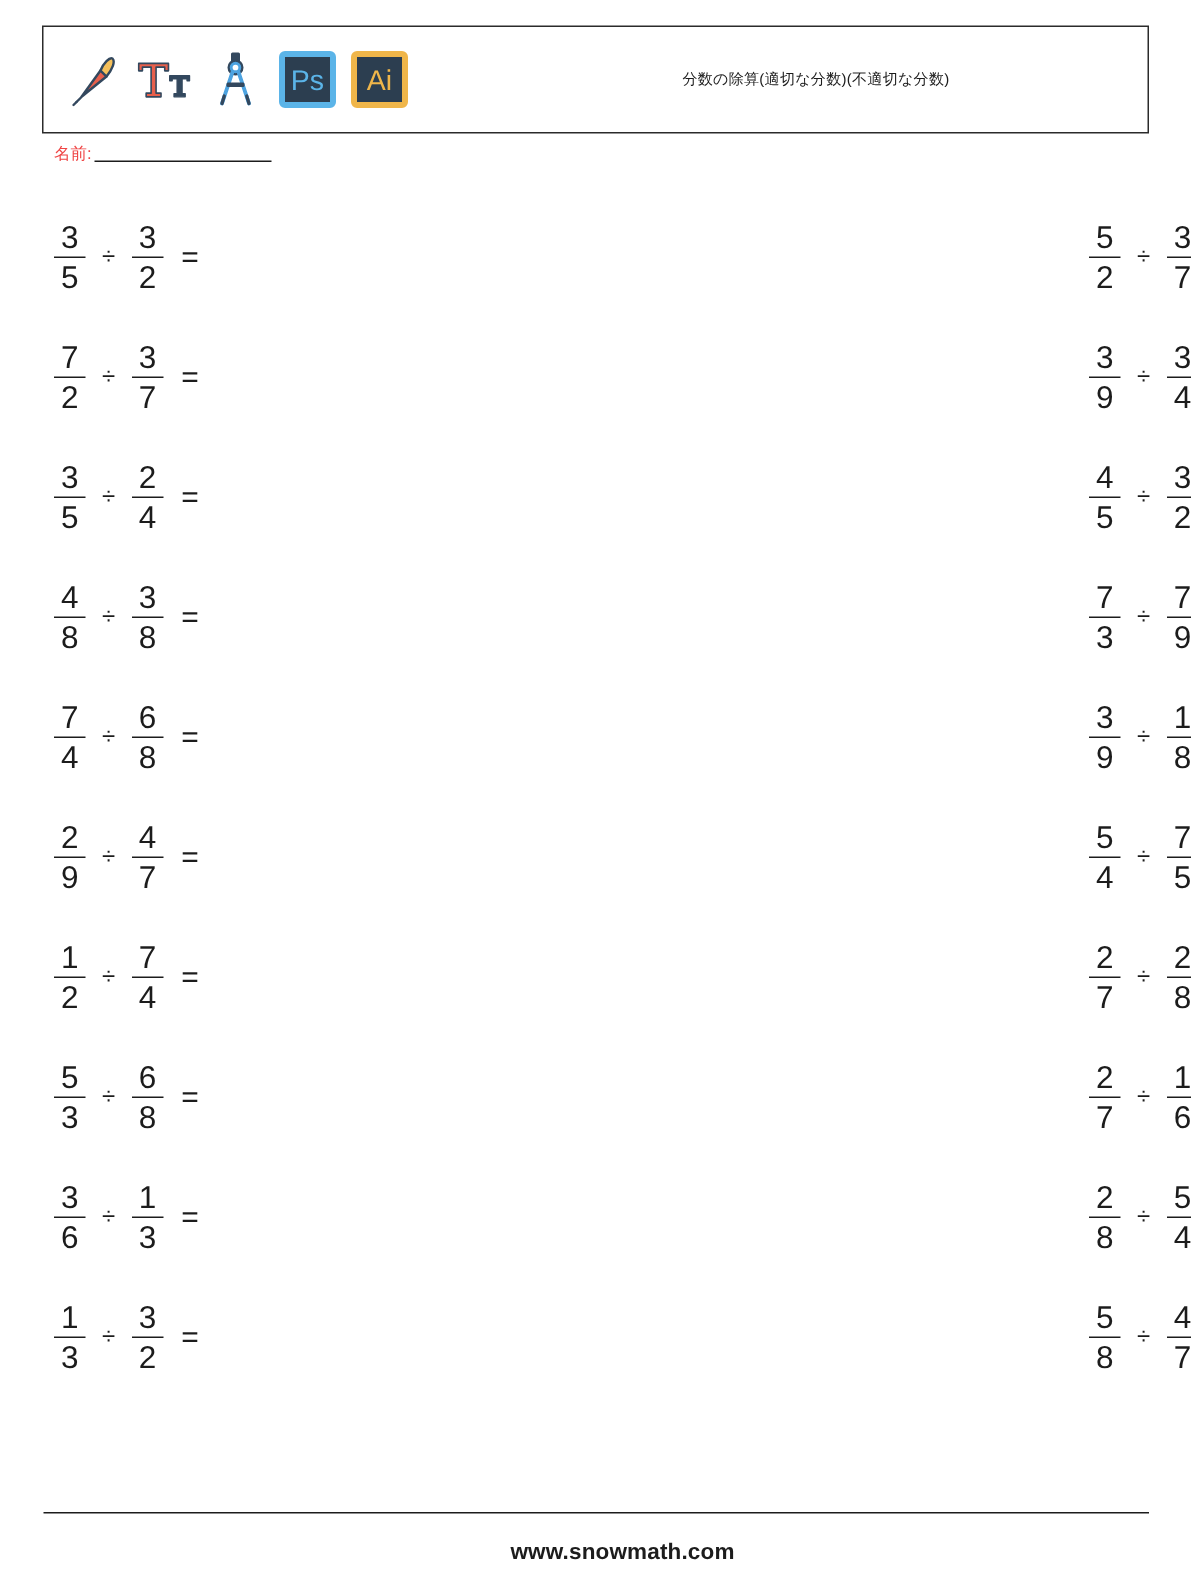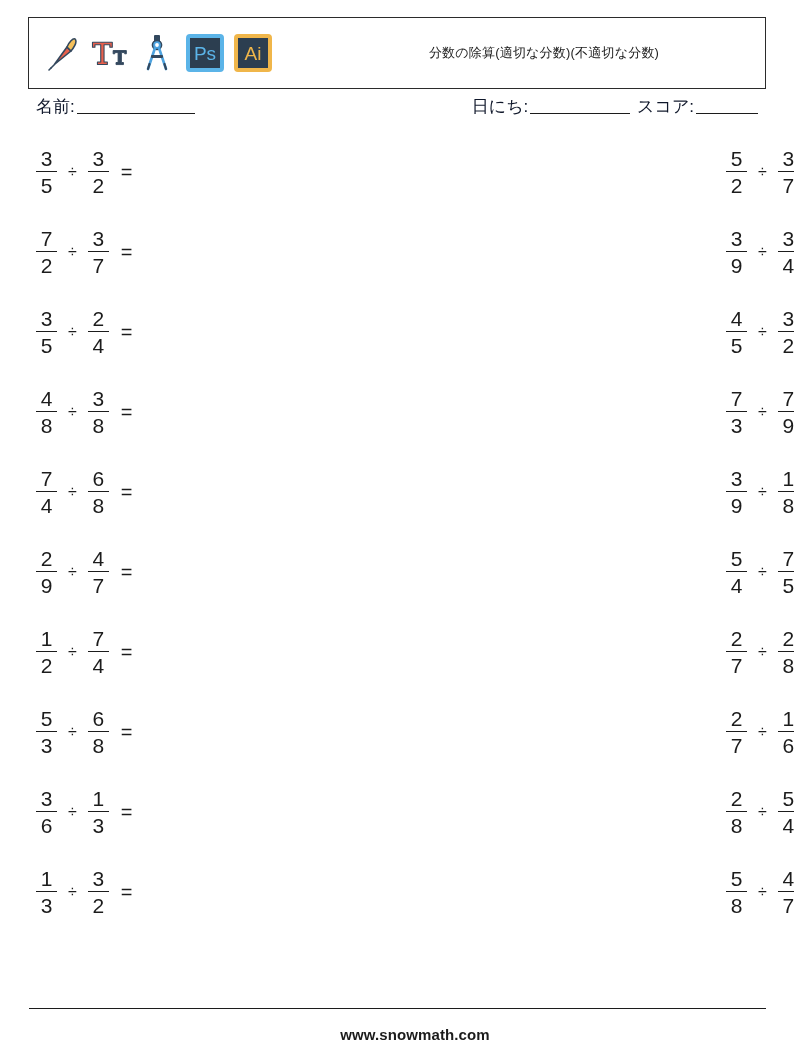--- a/index.html
+++ b/index.html
@@ -41,37 +41,37 @@
     align-items: center;
     justify-content: center;
   }
   .hdr-title {
     position: absolute;
     left: 0;
     right: 0;
     top: 50%;
     transform: translateY(-50%);
     text-align: center;
-    font-size: 13px;
+    font-size: 10px;
     letter-spacing: .2px;
     color: #1c1c1c;
     pointer-events: none;
   }
   
   .hdr-title span { position: relative; left: 147px; }
 
   
   .meta-row {
     position: absolute;
     left: 36px;
     right: 28px;
     top: 95px;
     height: 22px;
-    font-size: 17px;
-    color: #0f172a;
+    font-size: 11px;
+    color: #ef4444;
   }
   .meta-left  { position: absolute; left: 0;    top: 0; white-space: nowrap; }
   .meta-right { position: absolute; right: 6px; top: 0; white-space: nowrap; }
   .rule {
     display: inline-block;
     border-bottom: 1.4px solid #1c1c1c;
     vertical-align: -2px;
     margin: 0 2px;
   }
   .rule.name  { width: 118px; }
@@ -202,24 +202,20 @@
 
   <div class="hdr-title">
     <span>分数の除算(適切な分数)(不適切な分数)</span>
   </div>
 </div>
 
 <div class="meta-row">
   <div class="meta-left">
     <span>名前:</span><span class="rule name"></span>
   </div>
-  <div class="meta-right">
-    <span>日にち:</span><span class="rule date"></span>
-    <span>スコア:</span><span class="rule score"></span>
-  </div>
 </div>
 
 <div class="sheet">
 
   <div class="prob-row">
     <div class="prob-col left">
       <div class="prob">
         <span class="frac">
           <span class="num">3</span>
           <span class="bar"></span>

